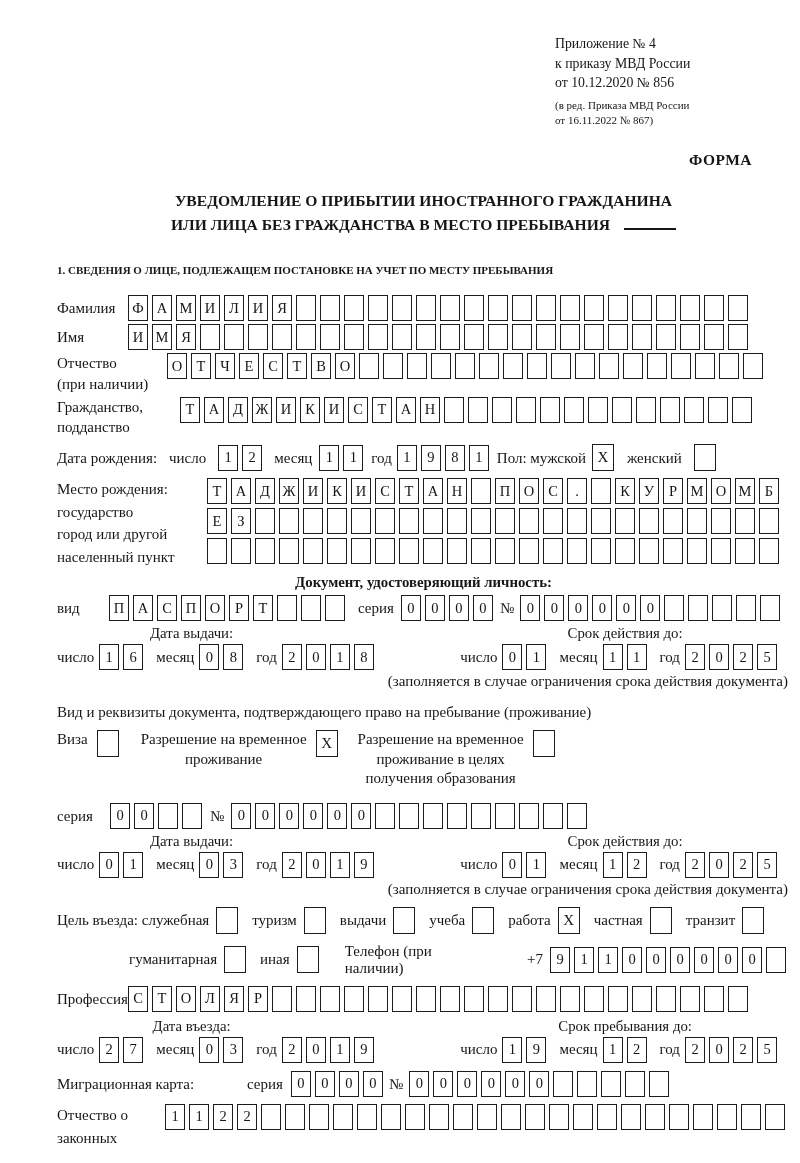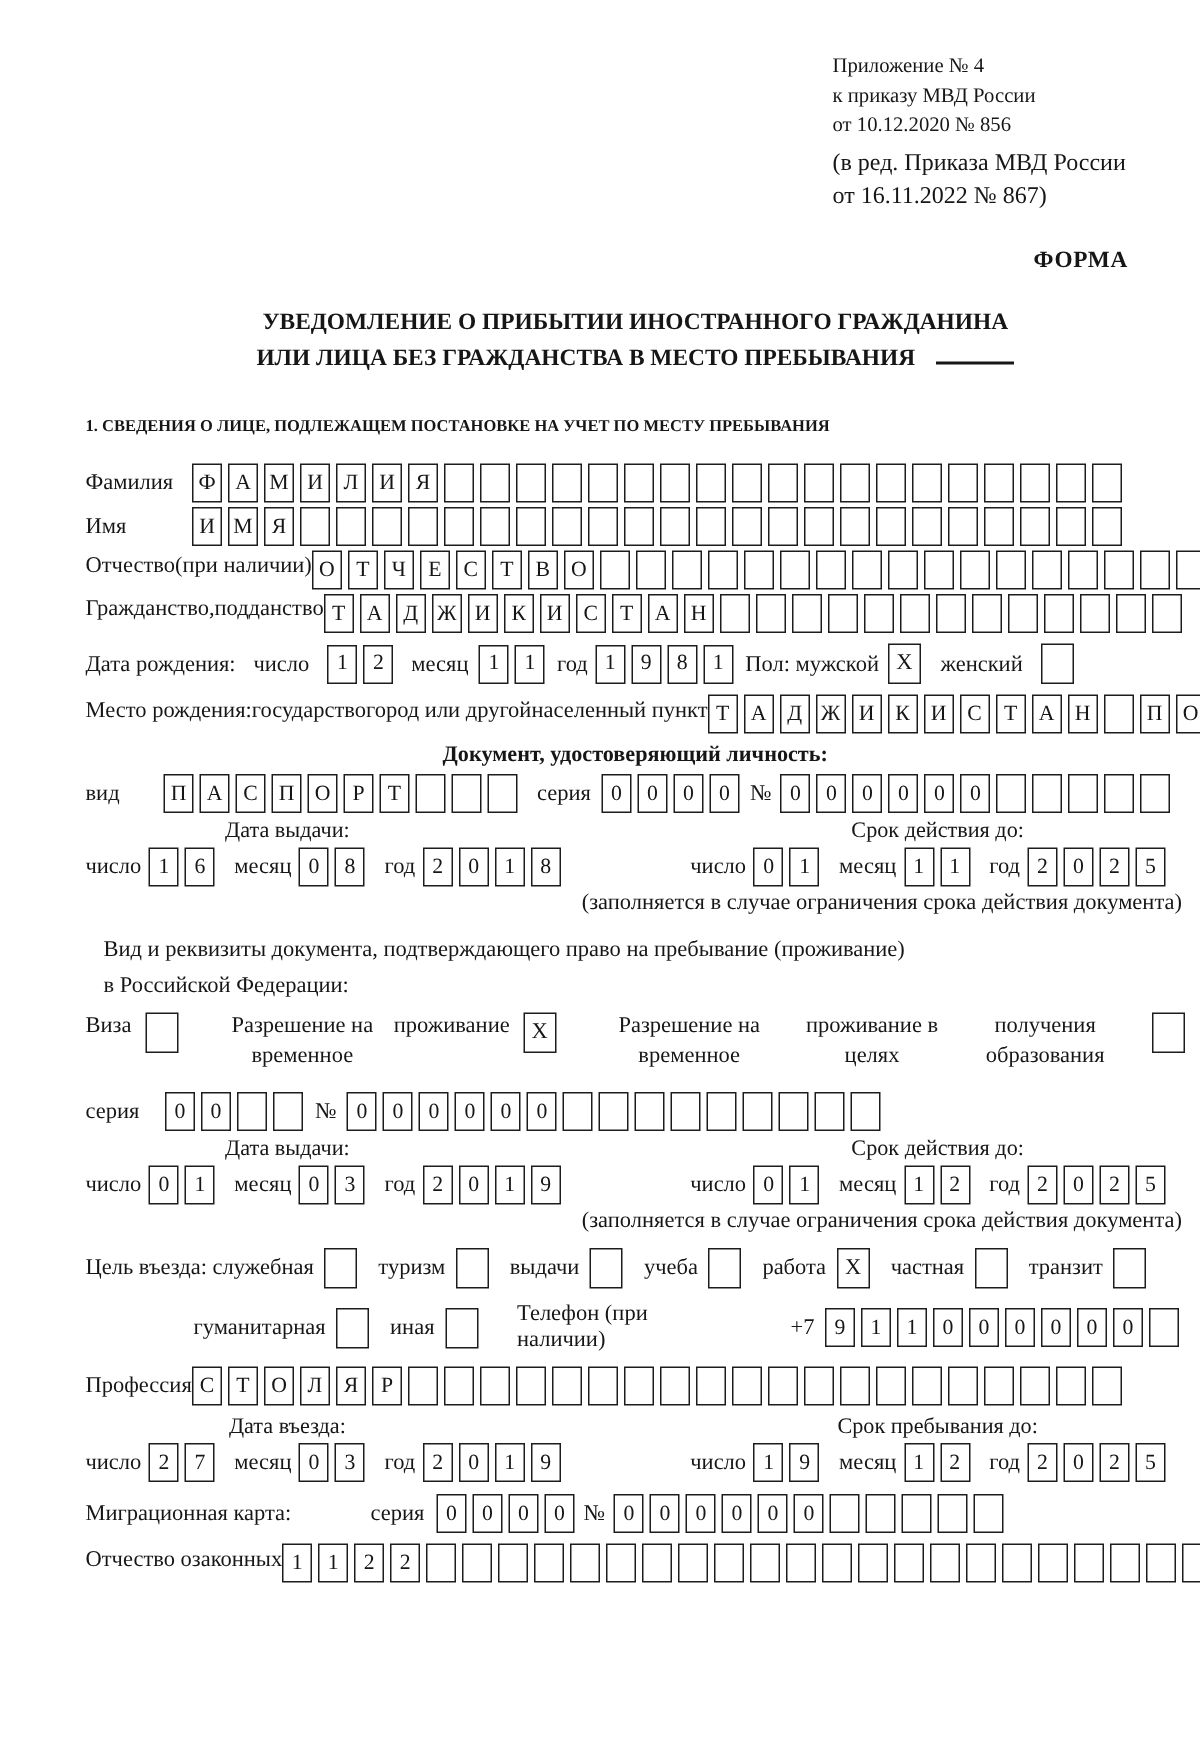--- a/index.html
+++ b/index.html
@@ -4,21 +4,21 @@
 <style>
   html,body{margin:0;padding:0;}
   body{
     width:800px;height:1163px;overflow:hidden;background:#ffffff;color:#161616;
     font-family:"Liberation Serif","DejaVu Serif",serif;font-size:15px;
   }
   .page{box-sizing:border-box;width:800px;height:1163px;padding:0 10px 0 57px;position:relative;}
 
   
   .appendix{width:205px;margin:34px 30px 0 auto;line-height:1.42;font-size:13.8px;}
-  .appendix .amend{margin-top:5px;font-size:16px;}
+  .appendix .amend{margin-top:5px;font-size:11px;}
   .form-label{text-align:right;margin:22px 38px 0 0;font-weight:bold;font-size:15.5px;letter-spacing:.5px;}
 
   
   .title{margin:20px 0 0 0;text-align:center;font-weight:bold;font-size:15.6px;line-height:1.55;}
   .blank-line{display:inline-block;width:52px;border-bottom:2px solid #161616;margin-left:14px;vertical-align:baseline;}
   .section-heading{margin:27px 0 0 0;font-weight:bold;font-size:11px;}
 
   
   .formbody{margin-top:19px;}
   .frow{display:flex;align-items:center;margin-bottom:3px;}
@@ -26,37 +26,37 @@
   .flabel{flex:none;line-height:1.35;}
   .boxes{display:flex;flex:none;}
   .cell{
     width:20px;height:26px;box-sizing:border-box;border:1.5px solid #1c1c1c;margin-right:4px;
     display:inline-flex;align-items:center;justify-content:center;font-size:14.5px;flex:none;background:#fff;
   }
   .cb{
     width:22px;height:27px;box-sizing:border-box;border:1.5px solid #1c1c1c;
     display:inline-flex;align-items:center;justify-content:center;font-size:15px;flex:none;background:#fff;
   }
-  .stack{display:flex;flex-direction:row;justify-content:space-between;}
+  .stack{display:flex;flex-direction:column;justify-content:space-between;}
   .rowgap{height:4px;}
 
   
   .doc-heading{text-align:center;font-weight:bold;font-size:14.8px;margin:6px 0 4px 0;}
 
   
   .date-pair{display:flex;margin-top:4px;gap:44px;}
   .date-group{display:flex;flex-direction:column;}
   .dg-head{text-align:center;font-size:14.8px;margin-bottom:2px;}
   .dg-row{display:flex;align-items:center;}
   .dg-row .lbl{margin:0 5px 0 0;}
   .dg-row .boxes{margin-right:9px;}
   .note{ text-align:right;font-size:15px;margin:3px 2px 0 0;}
 
   
-  .para{margin-top:10px;line-height:1.6;margin-left:12px;}
+  .para{margin-top:10px;line-height:1.6;}
   .cbrow{display:flex;align-items:flex-start;margin-top:6px;}
   .cbitem{display:flex;align-items:flex-start;}
   .cbitem .cbl{margin-right:9px;line-height:1.3;}
   .cbl-center{text-align:center;}
 
   
   .purrow{display:flex;align-items:center;margin-top:9px;}
   .purrow .cbl{margin:0 7px 0 14px;}
   .purrow .cbl:first-child{margin-left:0;}
   .phone-prefix{margin:0 7px 0 38px;}
@@ -418,21 +418,20 @@
               <span class="cell">2</span>
               <span class="cell">5</span>
             </span>
         </div>
       </div>
     </div>
     <div class="note">(заполняется в случае ограничения срока действия документа)</div>
 
     <div class="para">
       <div>Вид и реквизиты документа, подтверждающего право на пребывание (проживание)</div>
-      <div>в Российской Федерации:</div>
     </div>
 
     <div class="cbrow">
       <span class="cbitem">
         <span class="cbl">Виза</span>
         <span class="cb"></span>
       </span>
       <span class="cbitem" style="margin-left:22px">
         <span class="cbl cbl-center stack">
           <span>Разрешение на временное</span>

